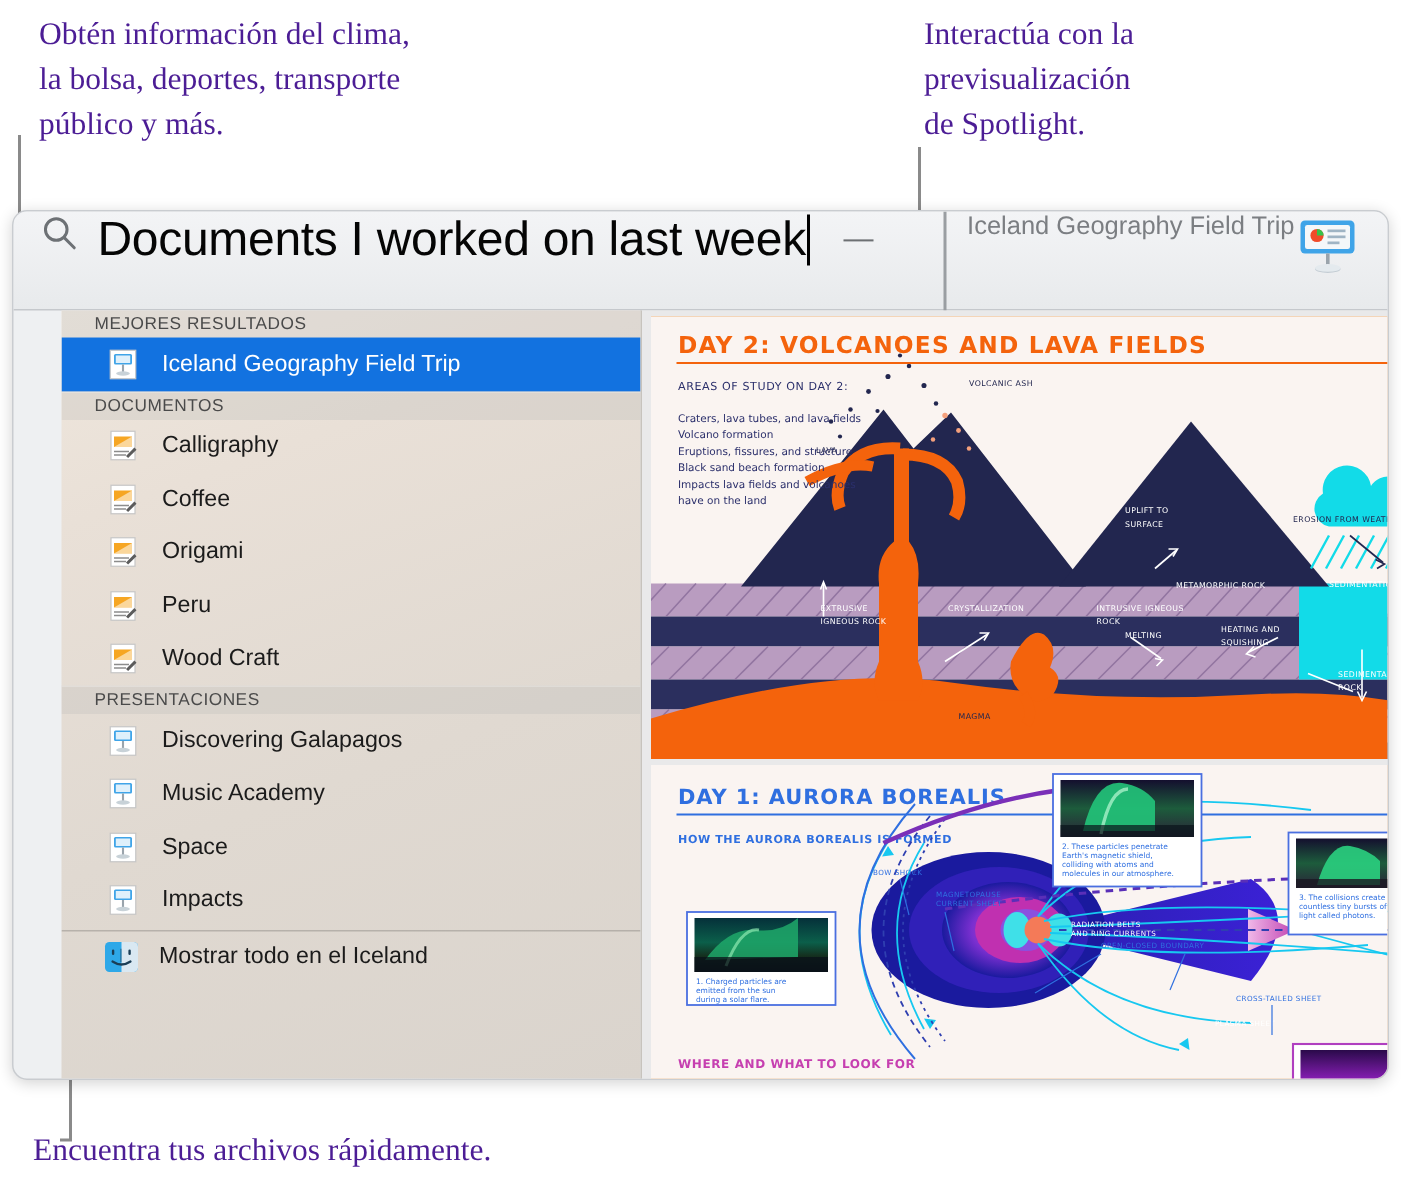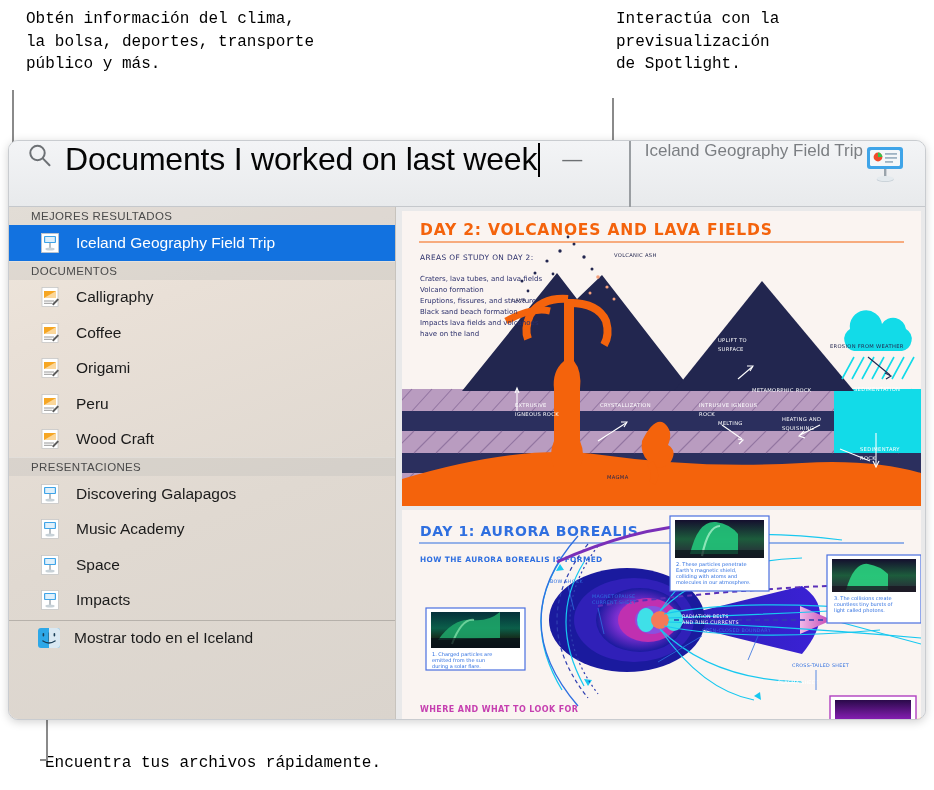--- a/index.html
+++ b/index.html
@@ -8,29 +8,29 @@
     width: 934px; height: 790px;
     background: #ffffff;
     font-family: "Liberation Sans", sans-serif;
     overflow: hidden;
   }
   #root { position: relative; width: 934px; height: 790px; }
 
   
   .callout {
     position: absolute;
-    font-size: 16px;
+    font-size: 21px;
     line-height: 1.42;
-    color: #000000;
-    font-family: Liberation Mono, monospace;
+    color: #4c1d95;
+    font-family: Liberation Serif, serif;
     white-space: pre-line;
   }
   #callout-weather { left: 26px; top: 8px; width: 420px; }
   #callout-preview { left: 616px; top: 8px; width: 300px; }
-  #callout-files   { left: 22px; top: 752px; width: 540px; margin-left: 23px; }
+  #callout-files   { left: 22px; top: 752px; width: 540px; }
 
   .leader { position: absolute; background: #8a8a8a; }
   #leader-weather-v { left: 12px; top: 90px; width: 2px; height: 56px; }
   #leader-preview-v { left: 612px; top: 98px; width: 2px; height: 48px; }
   #leader-files-v   { left: 46px; top: 656px; width: 2px; height: 104px; }
   #leader-files-h   { left: 46px; top: 656px; width: 28px; height: 2px; }
   #leader-files-tick{ left: 40px; top: 759px; width: 8px; height: 2px; }
 
   
   #spotlight {
@@ -63,21 +63,21 @@
   #search-caret { width: 2px; height: 34px; background: #000; margin-left: 1px; }
   #search-dash { color: #6d7073; font-size: 20px; margin: 0 14px 0 22px; }
   #search-divider { width: 2px; height: 66px; background: #9a9ea2; flex: 0 0 auto; }
   #search-completion {
     font-size: 17px; color: #7b7e82; margin-left: 14px; white-space: nowrap;
     font-family: "Liberation Sans", sans-serif;
   }
   #app-icon-wrap { margin-left: auto; margin-right: 18px; }
 
   
-  #win-body { display: flex; height: 514px; }
+  #win-body { display: flex; height: 514px; margin-left: 32px; }
 
   
   #sidebar {
     width: 387px; flex: 0 0 387px; height: 100%;
     background: linear-gradient(160deg, #efe7dd 0%, #e9e0d7 22%, #e0d9d1 58%, #dad4cd 100%);
     border-right: 1px solid #c7c3bd;
     position: relative;
     overflow: hidden;
   }
   .sec-header {

